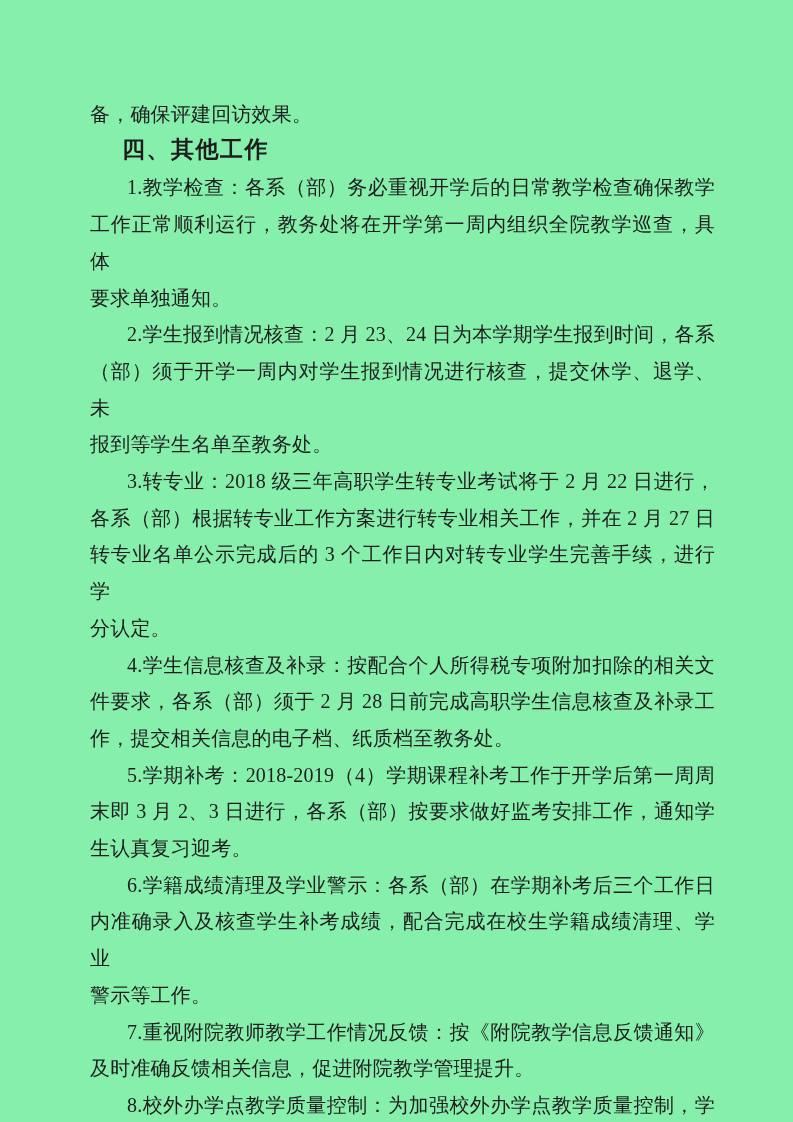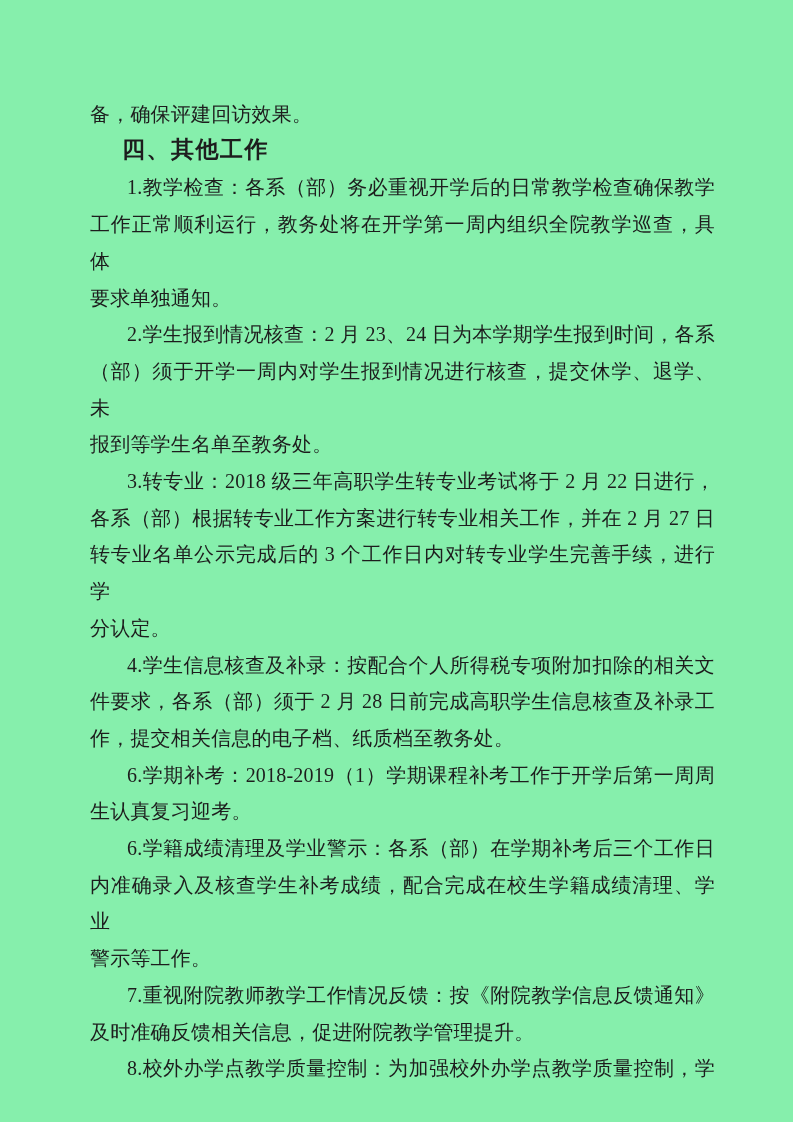--- a/index.html
+++ b/index.html
@@ -73,21 +73,22 @@
         <div class="line fill">各系（部）根据转专业工作方案进行转专业相关工作，并在 2 月 27 日</div>
         <div class="line fill">转专业名单公示完成后的 3 个工作日内对转专业学生完善手续，进行学</div>
         <div class="line">分认定。</div>
       </div>
       <div class="para item">
         <div class="line first fill">4.学生信息核查及补录：按配合个人所得税专项附加扣除的相关文</div>
         <div class="line fill">件要求，各系（部）须于 2 月 28 日前完成高职学生信息核查及补录工</div>
         <div class="line">作，提交相关信息的电子档、纸质档至教务处。</div>
       </div>
       <div class="para item">
-        <div class="line first fill">6.学期补考：2018-2019（1）学期课程补考工作于开学后第一周周</div>
+        <div class="line first fill">5.学期补考：2018-2019（4）学期课程补考工作于开学后第一周周</div>
+        <div class="line fill">末即 3 月 2、3 日进行，各系（部）按要求做好监考安排工作，通知学</div>
         <div class="line">生认真复习迎考。</div>
       </div>
       <div class="para item">
         <div class="line first fill">6.学籍成绩清理及学业警示：各系（部）在学期补考后三个工作日</div>
         <div class="line fill">内准确录入及核查学生补考成绩，配合完成在校生学籍成绩清理、学业</div>
         <div class="line">警示等工作。</div>
       </div>
       <div class="para item">
         <div class="line first fill">7.重视附院教师教学工作情况反馈：按《附院教学信息反馈通知》</div>
         <div class="line">及时准确反馈相关信息，促进附院教学管理提升。</div>

